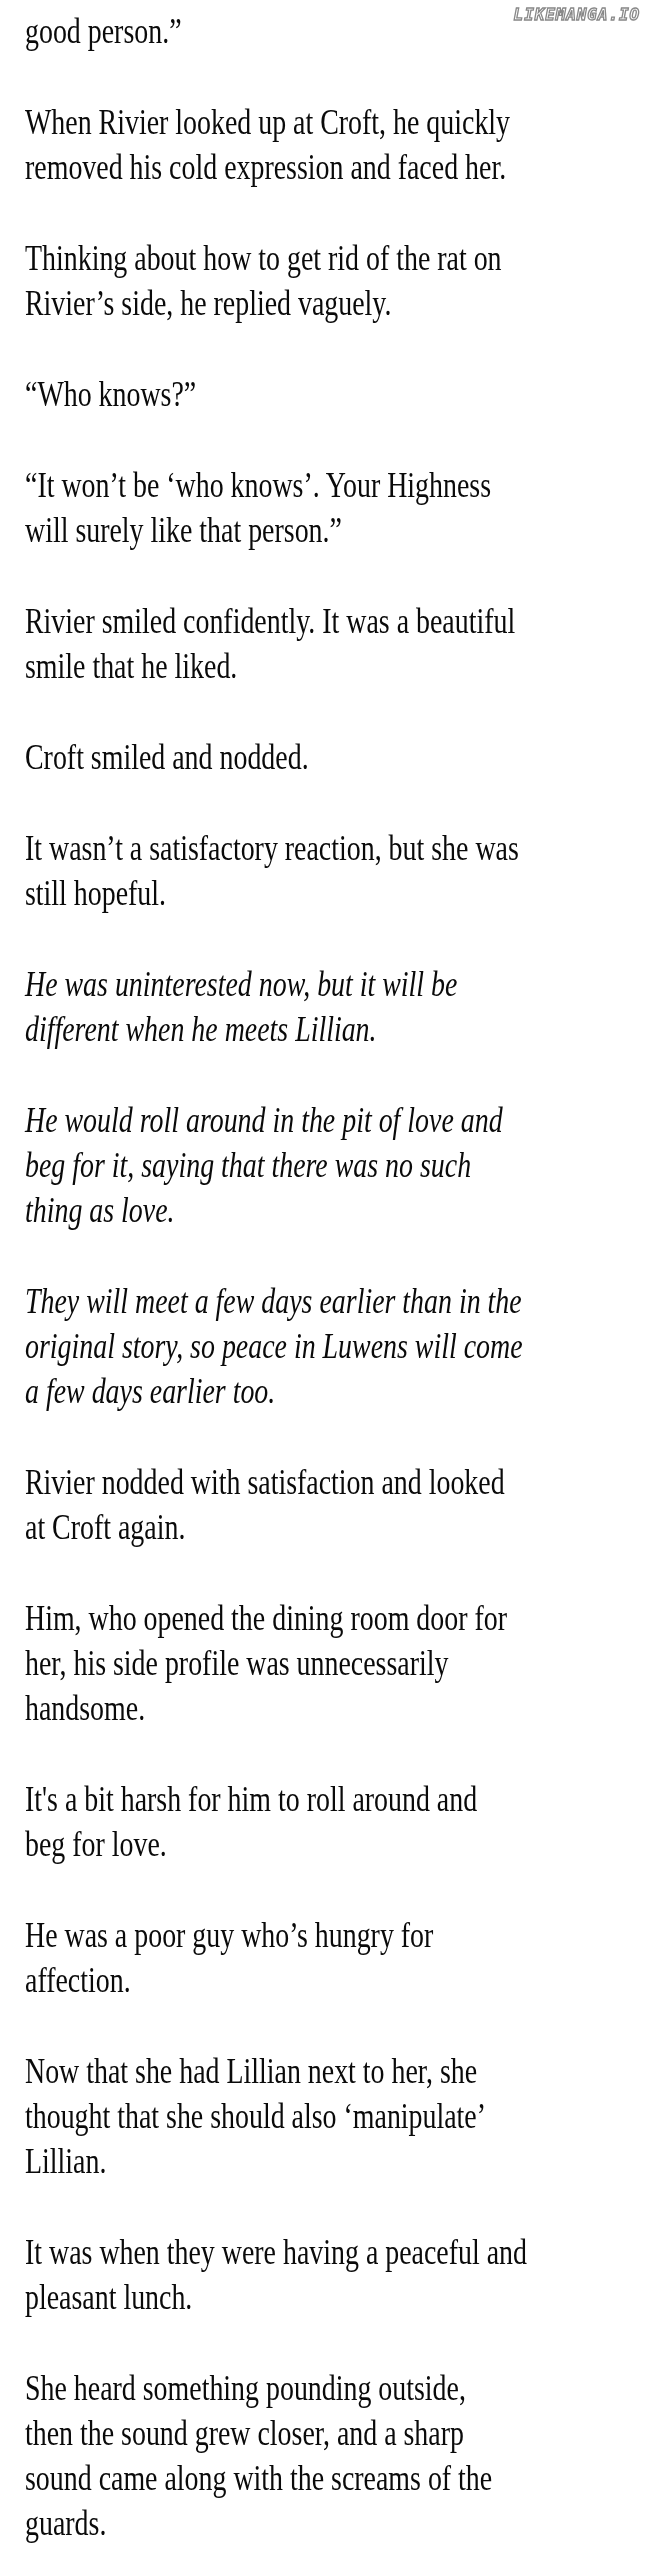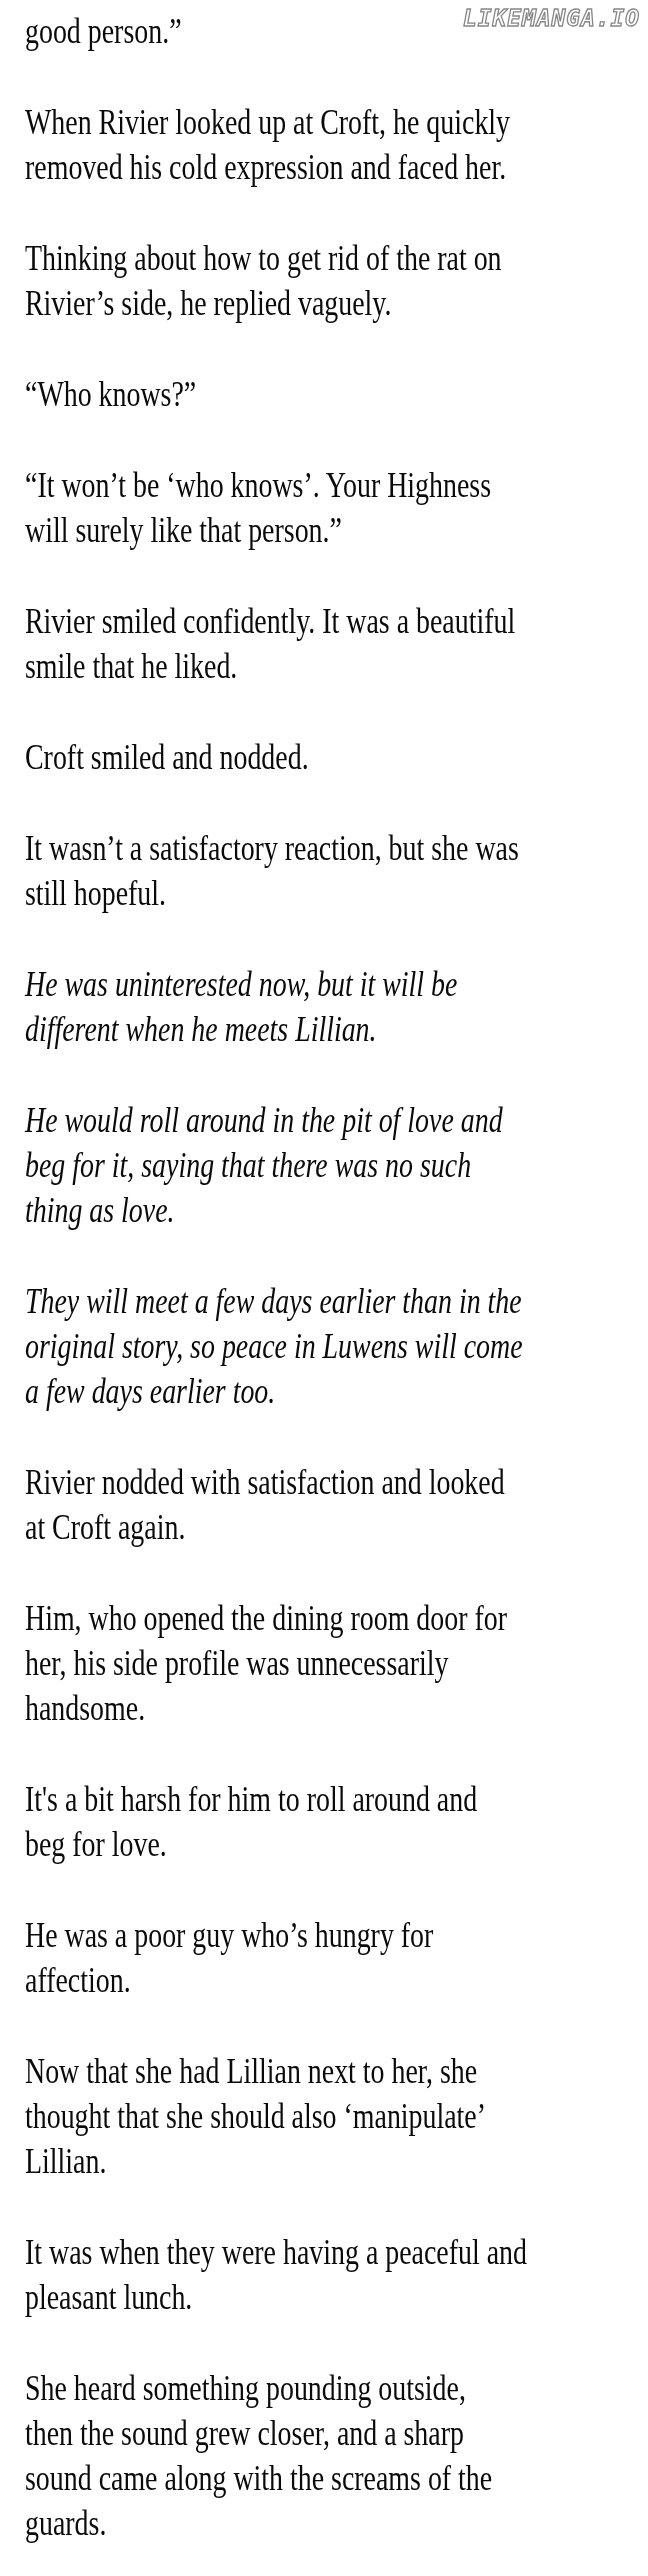--- a/index.html
+++ b/index.html
@@ -34,21 +34,21 @@
     color: #0a0a0a;
   }
   p.para[data-style="italic"] { font-style: italic; }
   .watermark {
     position: absolute;
     top: 4.5px;
     right: 9px;
     font-family: "DejaVu Sans Mono", monospace;
     font-weight: bold;
     font-style: italic;
-    font-size: 23px;
+    font-size: 16px;
     letter-spacing: 0.9px;
     color: #ffffff;
     -webkit-text-stroke: 1.3px #888888;
     text-shadow: 0 0 0.9px #bfbfbf;
     user-select: none;
   }
 </style>
 </head>
 <body>
 

